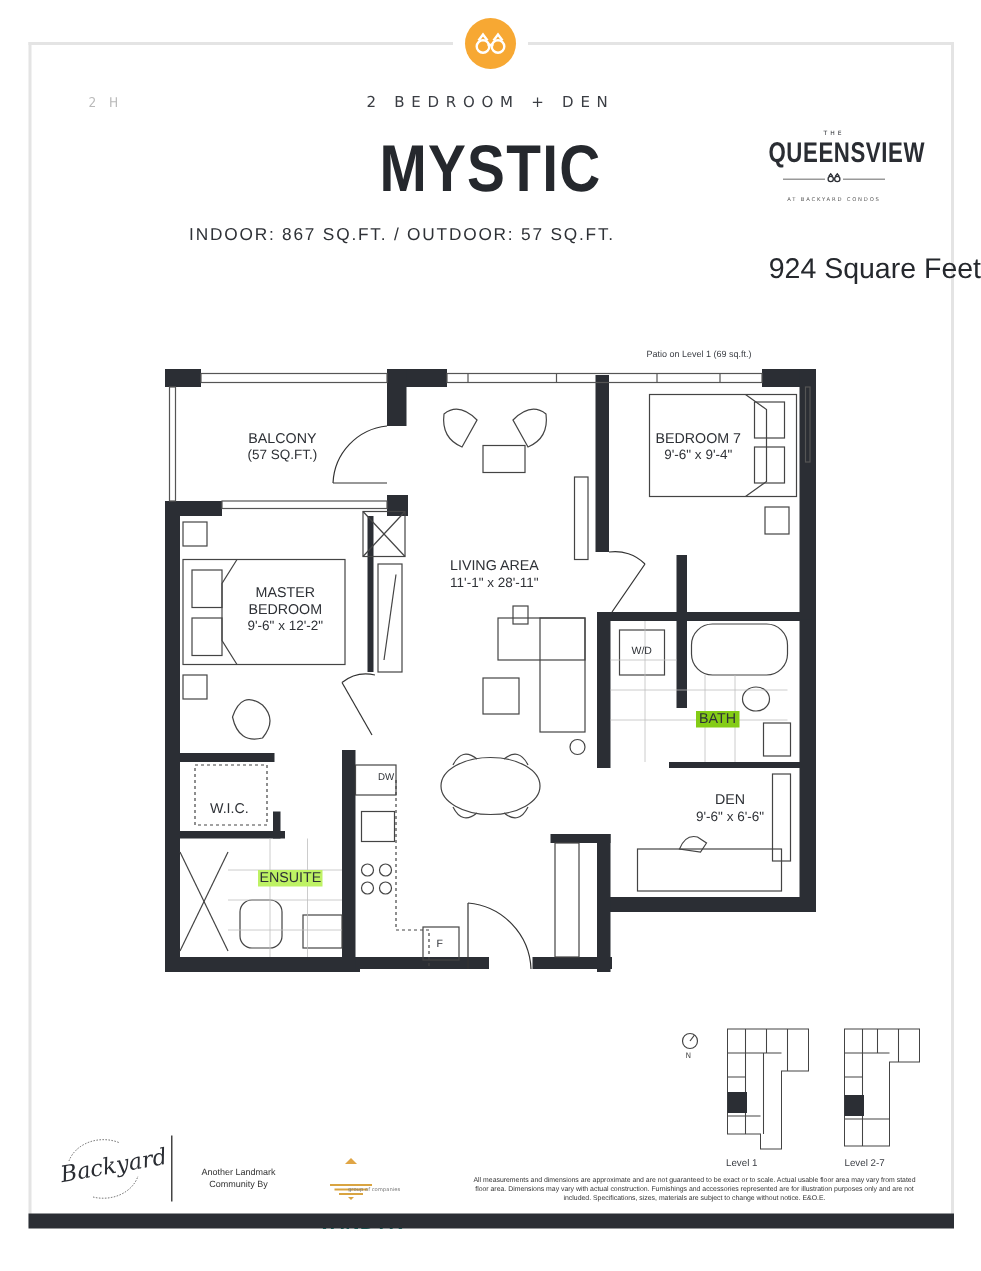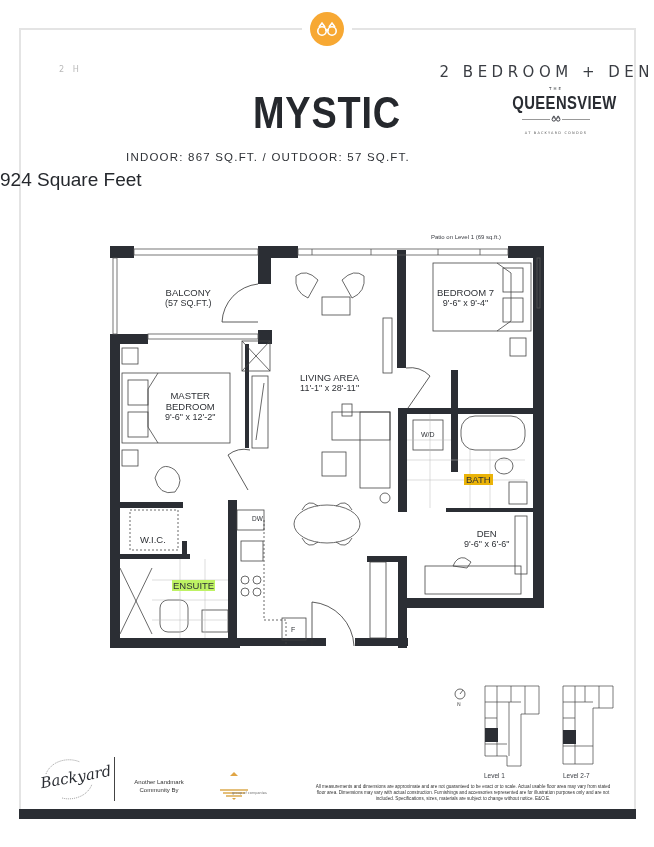--- a/index.html
+++ b/index.html
@@ -15,35 +15,35 @@
     border-radius: 50%; background: #f7a833;
     display: flex; align-items: center; justify-content: center;
   }
   .badge-gap { position: absolute; left: 302px; top: 24px; width: 50px; height: 8px; background: #fff; }
 
   .unit-code {
     position: absolute; left: 46px; top: 64px; font-size: 9px; letter-spacing: 3px;
     color: #b9b9b9; font-family: "DejaVu Sans Condensed", "DejaVu Sans", sans-serif; margin-left: 13px;
   }
   .unit-type {
-    position: absolute; left: 0; width: 654px; top: 63px; text-align: right;
-    font-size: 15px; letter-spacing: 4.5px; color: #3a3d43;
+    position: absolute; left: 0; width: 654px; top: 63px; text-align: center;
+    font-size: 10px; letter-spacing: 4.5px; color: #3a3d43;
   }
   .title {
     position: absolute; left: 0; width: 654px; top: 88px; text-align: center;
     font-family: "Liberation Sans", sans-serif; font-weight: bold; font-size: 44px;
     letter-spacing: 1px; color: #25282d; transform: scaleX(0.86);
   }
   .sqft-line {
     position: absolute; left: 0; width: 536px; top: 151px; text-align: center;
     font-size: 11.5px; letter-spacing: 1.2px; color: #2e3136;
     font-family: "Liberation Sans", sans-serif;
   }
   .total {
-    position: absolute; left: 0; width: 654px; top: 169px; text-align: left;
+    position: absolute; left: 0; width: 654px; top: 169px; text-align: right;
     font-size: 19px; color: #25282d; font-family: "Liberation Sans", sans-serif;
   }
 
   .brand { position: absolute; left: 500px; top: 86px; width: 112px; text-align: center; }
   .brand .the { font-size: 4px; letter-spacing: 2px; color: #2a2d33; }
   .brand .name {
     font-family: "Liberation Sans", sans-serif; font-weight: bold; font-size: 19px;
     color: #2a2d33; transform: scaleX(0.78); letter-spacing: 0.5px; margin-top: 1px;
   }
   .brand .sub { font-size: 3.5px; letter-spacing: 1.2px; color: #555; margin-top: 8px; }
@@ -292,21 +292,21 @@
   <div>MASTER</div>
   <div>BEDROOM</div>
   <div class="dim">9'-6" x 12'-2"</div>
 </div>
 <div class="room-label" style="left:300px;top:372px;">
   <div>LIVING AREA</div>
   <div class="dim">11'-1" x 28'-11"</div>
 </div>
 <div class="room-label" style="left:140px;top:534px;">W.I.C.</div>
 <div class="room-label" style="left:172px;top:580px;background:#bef264;padding:0 1px;">ENSUITE</div>
-<div class="room-label" style="left:464px;top:474px;background:#eab308;padding:0 2px;">BATH</div>
+<div class="room-label" style="left:464px;top:474px;background:#84cc16;padding:0 2px;">BATH</div>
 <div class="room-label" style="left:443px;top:528px;margin-left:21px;">
   <div>DEN</div>
   <div class="dim">9'-6" x 6'-6"</div>
 </div>
 <div class="room-label" style="left:421px;top:429px;font-size:7px;">W/D</div>
 <div class="room-label" style="left:252px;top:513px;font-size:6.5px;">DW</div>
 <div class="room-label" style="left:291px;top:624px;font-size:7px;">F</div>
 
 <svg style="position:absolute;left:454px;top:688px" width="12" height="12" viewBox="0 0 12 12">
   <circle cx="6" cy="6" r="5" fill="none" stroke="#444" stroke-width="0.8"></circle>

